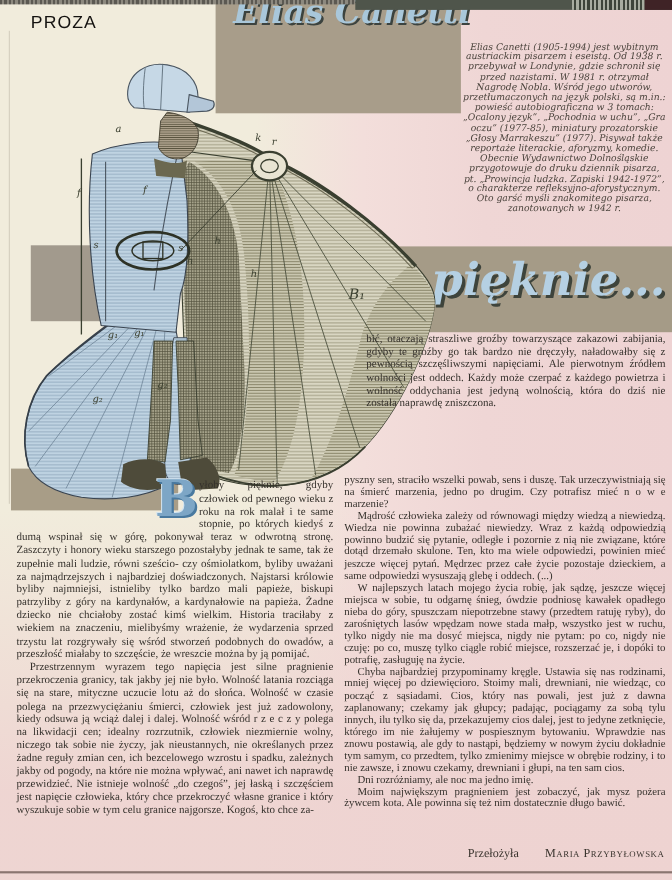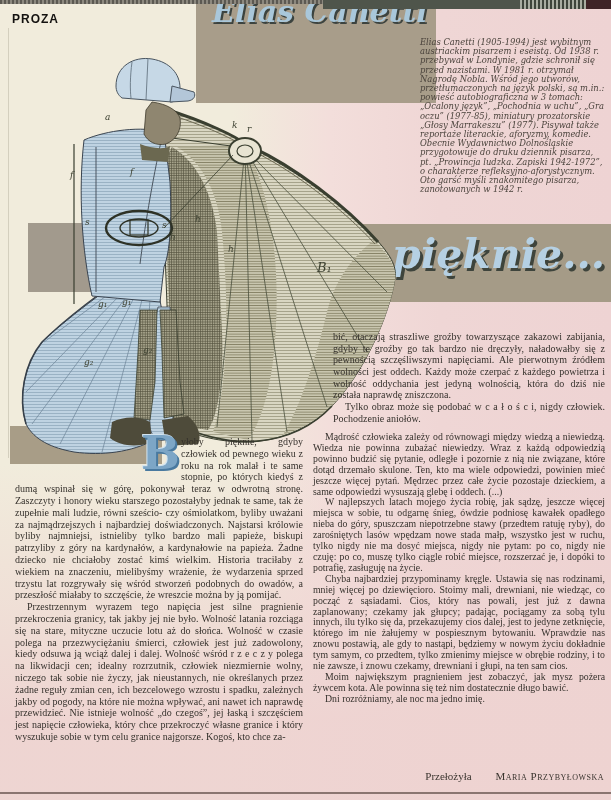--- a/index.html
+++ b/index.html
@@ -10,53 +10,53 @@
       linear-gradient(to right, #f1ecdc 0%, #f1ecdc 38%, #f3dedb 54%, #efd6d5 72%, #eed3d3 100%);
   }
   
   .strip-left{position:absolute;left:0;top:0;width:323px;height:4px;z-index:6;
     background:repeating-linear-gradient(90deg,#5c5952 0 2px,#8d897f 2px 4px);}
   .strip-right{position:absolute;left:323px;top:0;width:288px;height:9px;background:#4f554b;z-index:6;}
   .strip-ribbed{position:absolute;left:520px;top:0;width:66px;height:9px;z-index:7;
     background:repeating-linear-gradient(90deg,#a8aca0 0 2px,#3e443a 2px 4px);}
   .strip-corner{position:absolute;left:586px;top:0;width:25px;height:9px;background:#3f2326;z-index:7;}
 
-  .kicker{position:absolute;left:12px;top:12px;z-index:6;
-    font-family:"Liberation Sans",sans-serif;font-weight:bold;font-size:12px;
+  .kicker{position:absolute;left:28px;top:12px;z-index:6;
+    font-family:"Liberation Sans",sans-serif;font-weight:normal;font-size:16px;
     letter-spacing:1px;color:#141210;}
 
-  .author-banner{position:absolute;left:196px;top:0;width:240px;height:103px;
+  .author-banner{position:absolute;left:196px;top:0;width:223px;height:103px;
     background:#a89d8a;z-index:1;}
   .author-banner .t{position:absolute;left:16px;top:-6px;
     font-family:"DejaVu Serif",serif;font-style:italic;font-weight:bold;font-size:30px;
     color:#a9c7da;text-shadow:2px 2px 0 #3c433f;white-space:nowrap;}
 
   .title-banner{position:absolute;left:303px;top:224px;width:308px;height:78px;
     background:#a59b87;z-index:1;}
   .title-banner .t{position:absolute;right:6px;top:6px;
     font-family:"DejaVu Serif",serif;font-style:italic;font-weight:bold;font-size:41px;
     color:#b5d0e3;text-shadow:3px 3px 0 #3e443c;white-space:nowrap;}
 
   .gray-square{position:absolute;left:28px;top:223px;width:103px;height:69px;
     background:#a29a8d;z-index:1;}
   .tan-bar{position:absolute;left:10px;top:426px;width:152px;height:38px;
     background:#a89d87;z-index:2;}
   .page-edge{position:absolute;left:8px;top:28px;width:1px;height:430px;background:#d4cfbe;z-index:1;}
 
   .bio{position:absolute;left:420px;top:38px;width:186px;z-index:4;
     font-family:"DejaVu Serif",serif;font-style:italic;font-size:8.4px;line-height:9.2px;
-    color:#4a433c;text-align:left;}
+    color:#4a433c;text-align:center;}
 
   .illustration{position:absolute;left:12px;top:52px;z-index:3;}
 
   .col{position:absolute;z-index:4;color:#35312c;text-align:justify;}
   .col p{margin:0;}
   .col p.ind{text-indent:12px;}
   #leftcol{left:15px;top:436px;width:288px;font-size:10px;line-height:11.8px;}
-  #rtop{left:333px;top:303px;width:272px;font-size:10px;line-height:11.65px;margin-top:28px;}
+  #rtop{left:333px;top:303px;width:272px;font-size:10px;line-height:11.65px;}
   #rbot{left:313px;top:432px;width:292px;font-size:9.8px;line-height:10.9px;}
 
   .dropblock{float:left;width:166px;height:47px;position:relative;}
   .dropcap{position:absolute;left:126px;top:-6px;
     font-family:"DejaVu Serif",serif;font-weight:bold;font-size:46px;line-height:46px;
     color:#7da6c6;text-shadow:2px 2px 0 #49799f,-1px -1px 0 #d3e4f0;}
 
   .translator{position:absolute;right:7px;top:770px;z-index:5;color:#3b352f;
     font-size:11px;}
   .translator .name{font-variant:small-caps;letter-spacing:.5px;margin-left:21px;}
@@ -202,29 +202,29 @@
   <div id="leftcol" class="col">
     <div class="dropblock">
       <span class="dropcap">B</span>
     </div>
     <p>yłoby pięknie, gdyby człowiek od pewnego wieku z roku na rok malał i te same stopnie, po których kiedyś z dumą wspinał się w górę, pokonywał teraz w odwrotną stronę. Zaszczyty i honory wieku starszego pozostałyby jednak te same, tak że zupełnie mali ludzie, równi sześcio- czy ośmiolatkom, byliby uważani za najmądrzejszych i najbardziej doświadczonych. Najstarsi królowie byliby najmniejsi, istnieliby tylko bardzo mali papieże, biskupi patrzyliby z góry na kardynałów, a kardynałowie na papieża. Żadne dziecko nie chciałoby zostać kimś wielkim. Historia traciłaby z wiekiem na znaczeniu, mielibyśmy wrażenie, że wydarzenia sprzed trzystu lat rozgrywały się wśród stworzeń podobnych do owadów, a przeszłość miałaby to szczęście, że wreszcie można by ją pomijać.</p>
     <p class="ind">Przestrzennym wyrazem tego napięcia jest silne pragnienie przekroczenia granicy, tak jakby jej nie było. Wolność latania rozciąga się na stare, mityczne uczucie lotu aż do słońca. Wolność w czasie polega na przezwyciężaniu śmierci, człowiek jest już zadowolony, kiedy odsuwa ją wciąż dalej i dalej. Wolność wśród  r z e c z y  polega na likwidacji cen; idealny rozrzutnik, człowiek niezmiernie wolny, niczego tak sobie nie życzy, jak nieustannych, nie określanych przez żadne reguły zmian cen, ich bezcelowego wzrostu i spadku, zależnych jakby od pogody, na które nie można wpływać, ani nawet ich naprawdę przewidzieć. Nie istnieje wolność „do czegoś”, jej łaską i szczęściem jest napięcie człowieka, który chce przekroczyć własne granice i który wyszukuje sobie w tym celu granice najgorsze. Kogoś, kto chce za-</p>
   </div>
 
   <div id="rtop" class="col">
     <p>bić, otaczają straszliwe groźby towarzyszące zakazowi zabijania, gdyby te groźby go tak bardzo nie dręczyły, naładowałby się z pewnością szczęśliwszymi napięciami. Ale pierwotnym źródłem wolności jest oddech. Każdy może czerpać z każdego powietrza i wolność oddychania jest jedyną wolnością, która do dziś nie została naprawdę zniszczona.</p>
-    <p class="ind">Tylko obraz może się podobać w  c a ł o ś c i,  nigdy człowiek. Pochodzenie aniołów.</p>
   </div>
 
   <div id="rbot" class="col">
+    <p>pyszny sen, straciło wszelki powab, sens i duszę. Tak urzeczywistniają się na śmierć marzenia, jedno po drugim. Czy potrafisz mieć  n o w e  marzenie?</p>
     <p class="ind">Mądrość człowieka zależy od równowagi między wiedzą a niewiedzą. Wiedza nie powinna zubażać niewiedzy. Wraz z każdą odpowiedzią powinno budzić się pytanie, odległe i pozornie z nią nie związane, które dotąd drzemało skulone. Ten, kto ma wiele odpowiedzi, powinien mieć jeszcze więcej pytań. Mędrzec przez całe życie pozostaje dzieckiem, a same odpowiedzi wysuszają glebę i oddech. (...)</p>
     <p class="ind">W najlepszych latach mojego życia robię, jak sądzę, jeszcze więcej miejsca w sobie, tu odgarnę śnieg, ówdzie podniosę kawałek opadłego nieba do góry, spuszczam niepotrzebne stawy (przedtem ratuję ryby), do zarośniętych lasów wpędzam nowe stada małp, wszystko jest w ruchu, tylko nigdy nie ma dosyć miejsca, nigdy nie pytam: po co, nigdy nie czuję: po co, muszę tylko ciągle robić miejsce, rozszerzać je, i dopóki to potrafię, zasługuję na życie.</p>
     <p class="ind">Chyba najbardziej przypominamy kręgle. Ustawia się nas rodzinami, mniej więcej po dziewięcioro. Stoimy mali, drewniani, nie wiedząc, co począć z sąsiadami. Cios, który nas powali, jest już z dawna zaplanowany; czekamy jak głupcy; padając, pociągamy za sobą tylu innych, ilu tylko się da, przekazujemy cios dalej, jest to jedyne zetknięcie, którego im nie żałujemy w pospiesznym bytowaniu. Wprawdzie nas znowu postawią, ale gdy to nastąpi, będziemy w nowym życiu dokładnie tym samym, co przedtem, tylko zmienimy miejsce w obrębie rodziny, i to nie zawsze, i znowu czekamy, drewniani i głupi, na ten sam cios.</p>
+    <p class="ind">Dni rozróżniamy, ale noc ma jedno imię.</p>
     <p class="ind">Moim największym pragnieniem jest zobaczyć, jak mysz pożera żywcem kota. Ale powinna się też nim dostatecznie długo bawić.</p>
-    <p class="ind">Dni rozróżniamy, ale noc ma jedno imię.</p>
   </div>
 
   <div class="translator">
     <span>Przełożyła</span>
     <span class="name">Maria Przybyłowska</span>
   </div>
 
   <div class="bottom-rule"></div>
 </div>
 

